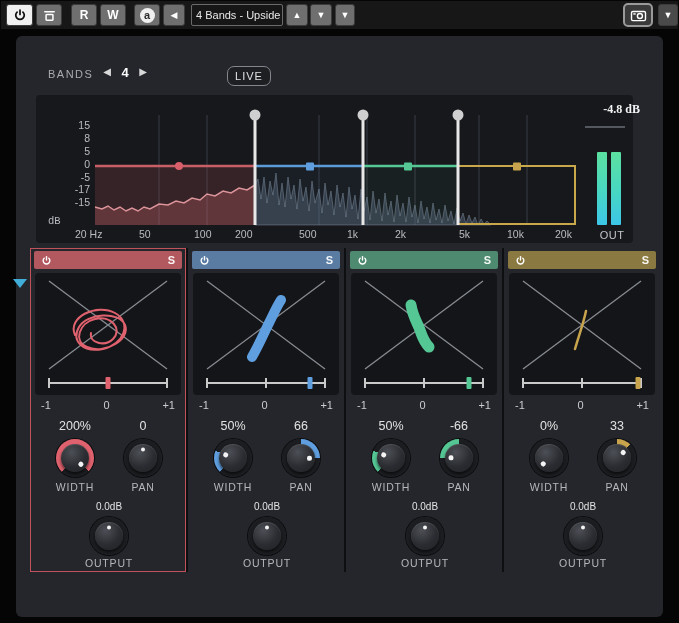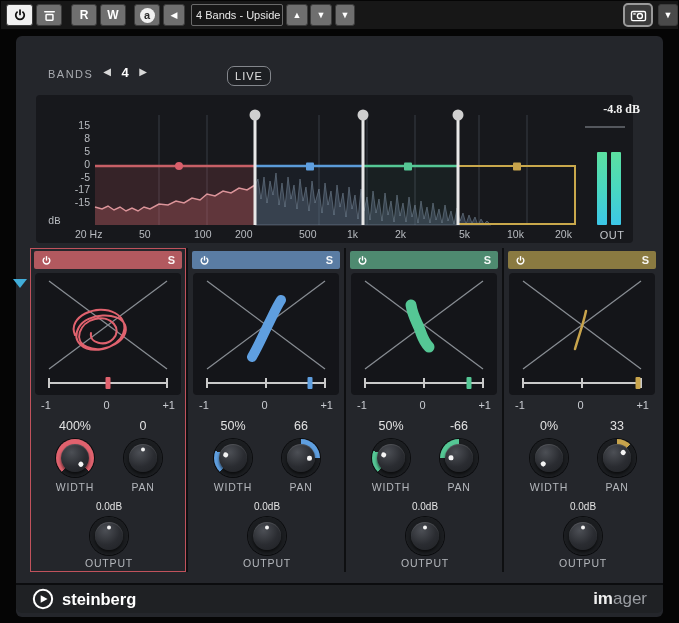--- a/index.html
+++ b/index.html
@@ -256,21 +256,21 @@
             <div class="pan-tick" style="left:59px;"></div>
             <div class="pan-tick" style="right:0;"></div>
             <div class="pan-handle" style="left: 60px; background: rgb(224, 98, 110);"></div>
           </div>
         </div>
         <div class="scale-row">
           <span>-1</span>
             <span>0</span>
             <span>+1</span>
         </div>
-        <span class="val w">400%</span>
+        <span class="val w">200%</span>
         <span class="val p">0</span>
         <div class="knob kw">
             <div class="ring" style="background: conic-gradient(from 225deg, rgb(224, 98, 110) 0deg, rgb(224, 98, 110) 270deg, rgb(27, 29, 32) 270deg, rgb(27, 29, 32) 360deg);"></div>
             <div class="bod"></div>
             <div class="dot" style="transform: rotate(135deg) translateY(-8.5px);"></div>
           </div>
         <div class="knob kp">
             <div class="ring" style="background: conic-gradient(from 225deg, rgb(27, 29, 32) 0deg, rgb(27, 29, 32) 135deg, rgb(224, 98, 110) 135deg, rgb(224, 98, 110) 135deg, rgb(27, 29, 32) 135deg, rgb(27, 29, 32) 360deg);"></div>
             <div class="bod"></div>
             <div class="dot" style="transform: rotate(0deg) translateY(-8.5px);"></div>
@@ -436,30 +436,18 @@
         <span class="oval">0.0dB</span>
         <div class="knob ko">
             <div class="ring" style="background: conic-gradient(from 225deg, rgb(27, 29, 32) 0deg, rgb(27, 29, 32) 135deg, rgb(200, 164, 76) 135deg, rgb(200, 164, 76) 135deg, rgb(27, 29, 32) 135deg, rgb(27, 29, 32) 360deg);"></div>
             <div class="bod"></div>
             <div class="dot" style="transform: rotate(0deg) translateY(-8.5px);"></div>
           </div>
         <span class="olabel">OUTPUT</span>
       </div>
     </div>
 
-    <div id="footer">
-      <div id="brand">
-        <svg width="22" height="22" viewBox="0 0 24 24">
-          <circle cx="12" cy="12" r="10" stroke="#fff" stroke-width="2.2" fill="none"></circle>
-          <path d="M9.5 7.8 L17 12 L9.5 16.2 Z" fill="#fff"></path>
-        </svg>
-        <span>steinberg</span>
-      </div>
-      <div id="product">
-        <span class="b">im</span><span class="r">ager</span>
-      </div>
-    </div>
   </div>
 
   <div id="collapse-btn">
     <div class="tri"></div>
   </div>
 </div>
 
 </body></html>

